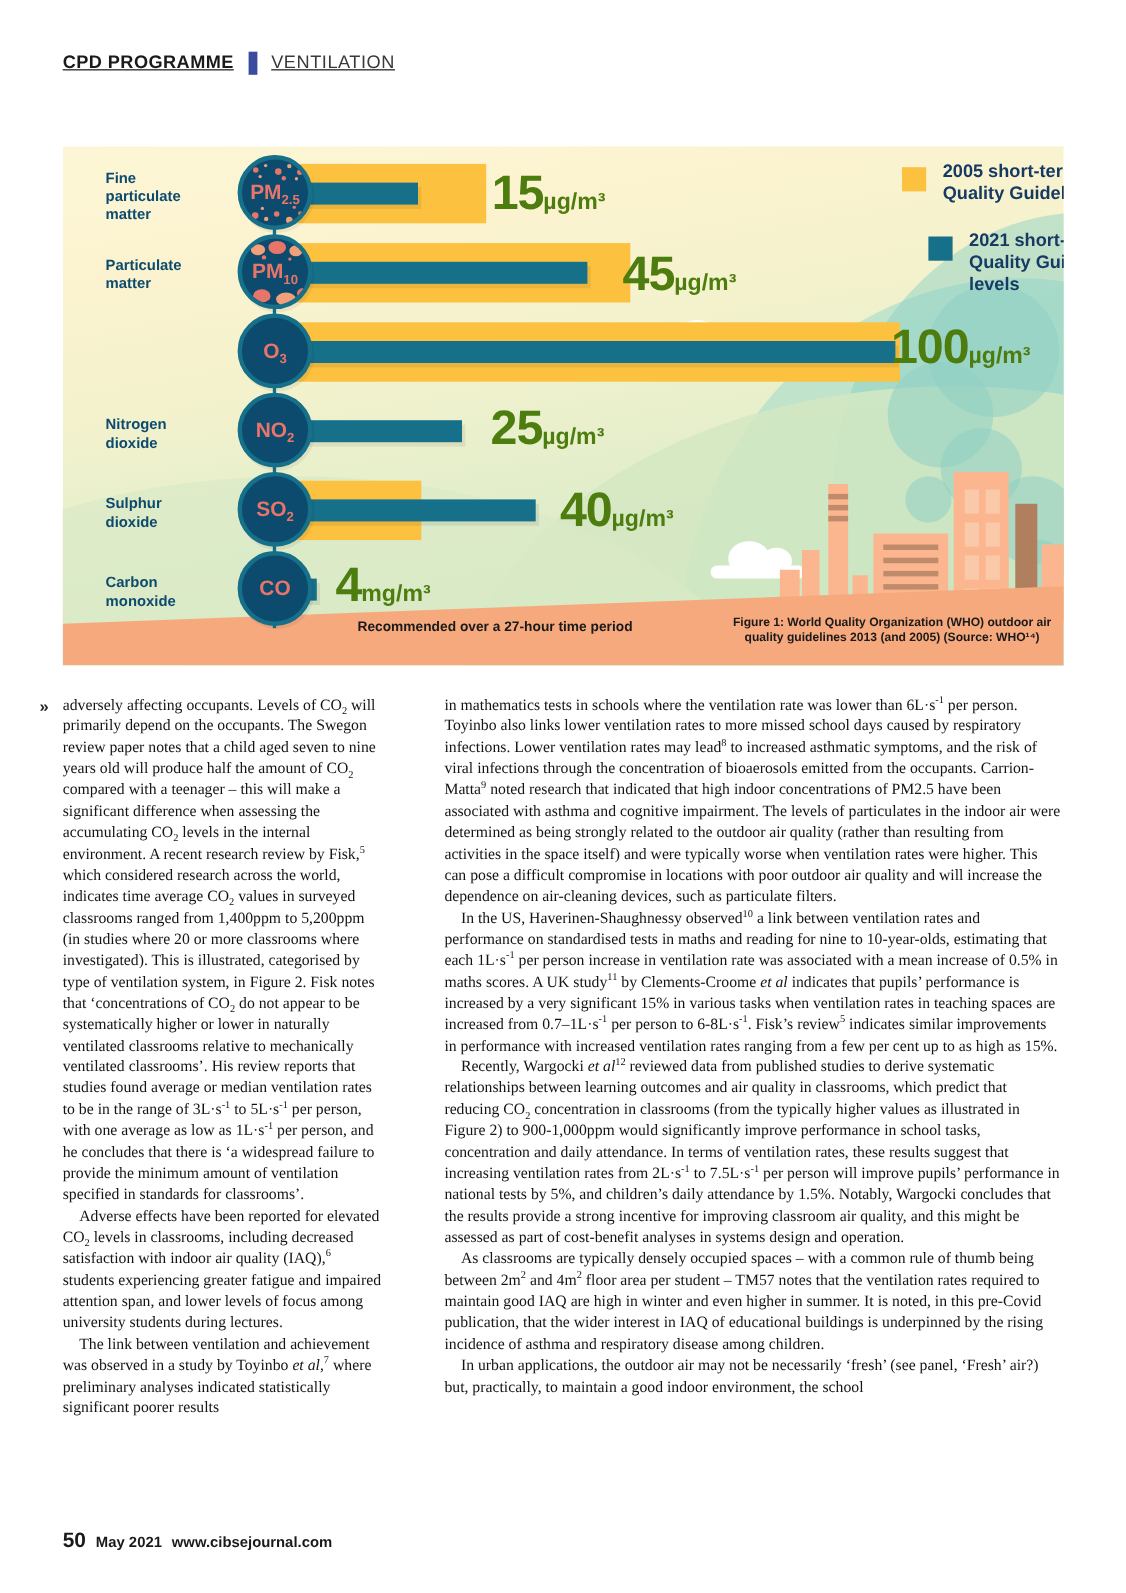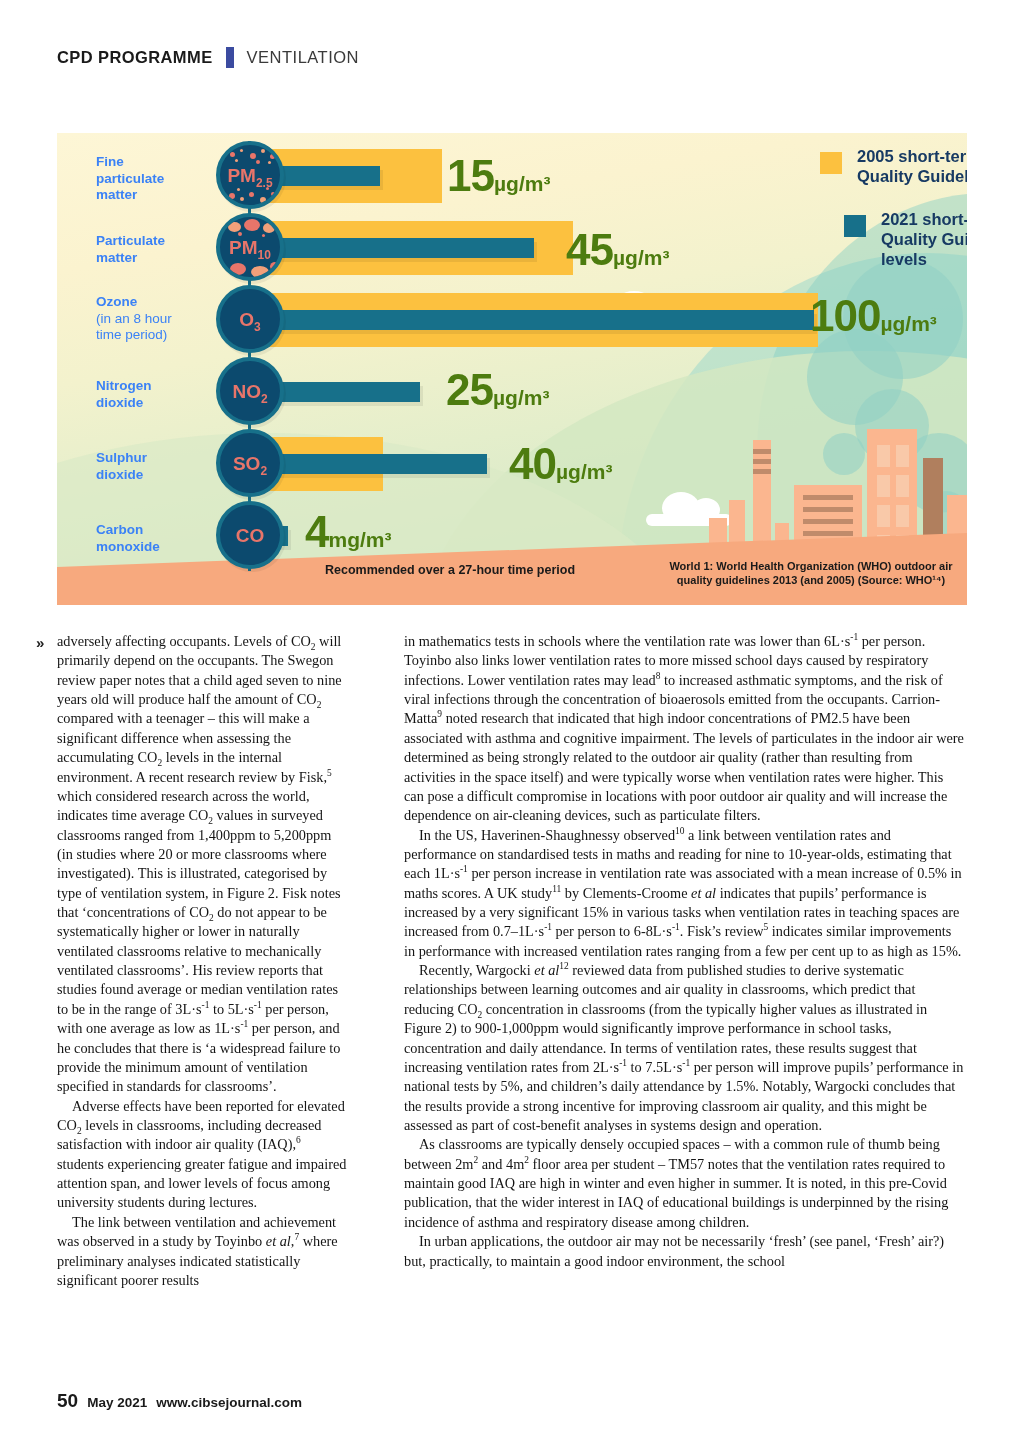--- a/index.html
+++ b/index.html
@@ -5,21 +5,21 @@
   html,body{margin:0;padding:0;}
   body{
     width:1024px;height:1448px;background:#ffffff;
     font-family:"Liberation Serif",serif;
     -webkit-font-smoothing:antialiased;
     position:relative;overflow:hidden;
   }
   .page{position:relative;width:1024px;height:1448px;}
 
   
-  .header{position:absolute;left:57px;top:47px;display:flex;align-items:center;gap:13px;}
+  .header{position:absolute;left:57px;top:47px;display:flex;align-items:center;gap:13px;text-decoration:underline;}
   .hdr-cpd{font-family:"Liberation Sans",sans-serif;font-weight:bold;font-size:16.5px;letter-spacing:.4px;color:#1a1a1a;}
   .hdr-rule{width:8px;height:21px;background:#3b4ba0;}
   .hdr-sec{font-family:"Liberation Sans",sans-serif;font-weight:400;font-size:16.5px;letter-spacing:.5px;color:#3a3a3a;}
 
   
   .figure{position:absolute;left:57px;top:133px;width:910px;height:472px;overflow:hidden;}
   .fig-sky{position:absolute;inset:0;background:linear-gradient(170deg,#fdf6d6 0%,#fbf3cf 22%,#f3f2cd 40%,#e4eecb 60%,#d7e9c8 78%,#cfe6c6 100%);}
   .hill{position:absolute;border-radius:50%;}
   .hill-a{left:360px;top:218px;width:900px;height:600px;background:#d4e8c2;opacity:.85;}
   .hill-b{left:-240px;top:300px;width:900px;height:520px;background:#daeac6;opacity:.7;}
@@ -41,21 +41,21 @@
   .bld{position:absolute;background:#fbb68f;}
   .bld-win{position:absolute;background:#f9c9a9;}
   .stripe{position:absolute;background:#c08b6b;height:5px;}
   .smoke{position:absolute;border-radius:50%;background:#8fd0c5;opacity:.55;}
 
   
   .rows{position:absolute;left:0;top:0;width:910px;height:472px;}
   .spine{position:absolute;left:191px;top:8px;width:3px;height:430px;background:#17708a;}
   .row{position:absolute;left:0;width:910px;height:74px;}
   .rlabel{position:absolute;left:39px;width:128px;font-family:"Liberation Sans",sans-serif;
-          font-weight:bold;font-size:13.5px;line-height:1.23;color:#3b82f6;}
+          font-weight:bold;font-size:13.5px;line-height:1.23;color:#0c4a6e;}
   .rlabel .sub{font-weight:400;font-size:13.5px;}
   .node{position:absolute;left:159px;width:68px;height:68px;border-radius:50%;
         background:#0c4a6e;border:4px solid #17708a;box-sizing:border-box;
         display:flex;align-items:center;justify-content:center;z-index:4;
         box-shadow:2px 3px 0 rgba(0,0,0,.06);}
   .node span{font-family:"Liberation Sans",sans-serif;font-weight:bold;font-size:19px;color:#e8756a;line-height:1;}
   .node span sub{font-size:12px;}
   .dotfield{position:absolute;inset:0;border-radius:50%;overflow:hidden;pointer-events:none;}
   .dot{position:absolute;border-radius:50%;}
 
@@ -204,21 +204,20 @@
             <span class="dot" style="left:50px;top:45px;width:10px;height:9px;background:#e8756a;"></span>
           </div>
           <span>PM<sub>10</sub></span>
         </div>
         <div class="val" style="left:509px;top:12px;">
           <b>45</b><i>µg/m³</i>
         </div>
       </div>
 
       <div class="row" style="top:152px;">
-        <div class="rlabel" style="top:9px;">Ozone<br><span class="sub">(in an 8 hour<br>time period)</span></div>
         <div class="bar05" style="left:205px;top:8px;width:556px;height:54px;"></div>
         <div class="bar21" style="left:205px;top:25px;width:552px;height:20px;"></div>
         <div class="node" style="top:0;">
           <span>O<sub>3</sub></span>
         </div>
         <div class="val" style="left:753px;top:6px;">
           <b>100</b><i>µg/m³</i>
         </div>
       </div>
 
@@ -266,21 +265,21 @@
       <div class="lg-sw" style="left:787px;top:82px;background:#17708a;"></div>
       <div class="lg-tx" style="left:824px;top:76px;width:190px;">
         <span>2021 short-term Air</span><br>
         <span>Quality Guideline</span><br>
         <span>levels</span>
       </div>
     </div>
 
     <div class="rec">Recommended over a 27-hour time period</div>
     <div class="figcap">
-      <span>World 1: World Health Organization (WHO) outdoor air</span><br>
+      <span>Figure 1: World Quality Organization (WHO) outdoor air</span><br>
       <span>quality guidelines 2013 (and 2005) (Source: WHO¹⁴)</span>
     </div>
   </div>
 
   <div class="col col-l">
     <span class="chev">»</span>
     <p class="first">adversely affecting occupants. Levels of CO<sub>2</sub> will primarily depend on the occupants. The Swegon review paper notes that a child aged seven to nine years old will produce half the amount of CO<sub>2</sub> compared with a teenager – this will make a significant difference when assessing the accumulating CO<sub>2</sub> levels in the internal environment. A recent research review by Fisk,<sup>5</sup> which considered research across the world, indicates time average CO<sub>2</sub> values in surveyed classrooms ranged from 1,400ppm to 5,200ppm (in studies where 20 or more classrooms where investigated). This is illustrated, categorised by type of ventilation system, in Figure 2. Fisk notes that ‘concentrations of CO<sub>2</sub> do not appear to be systematically higher or lower in naturally ventilated classrooms relative to mechanically ventilated classrooms’. His review reports that studies found average or median ventilation rates to be in the range of 3L·s<sup>-1</sup> to 5L·s<sup>-1</sup> per person, with one average as low as 1L·s<sup>-1</sup> per person, and he concludes that there is ‘a widespread failure to provide the minimum amount of ventilation specified in standards for classrooms’.</p>
     <p>Adverse effects have been reported for elevated CO<sub>2</sub> levels in classrooms, including decreased satisfaction with indoor air quality (IAQ),<sup>6</sup> students experiencing greater fatigue and impaired attention span, and lower levels of focus among university students during lectures.</p>
     <p>The link between ventilation and achievement was observed in a study by Toyinbo <span class="it">et al</span>,<sup>7</sup> where preliminary analyses indicated statistically significant poorer results</p>
   </div>

